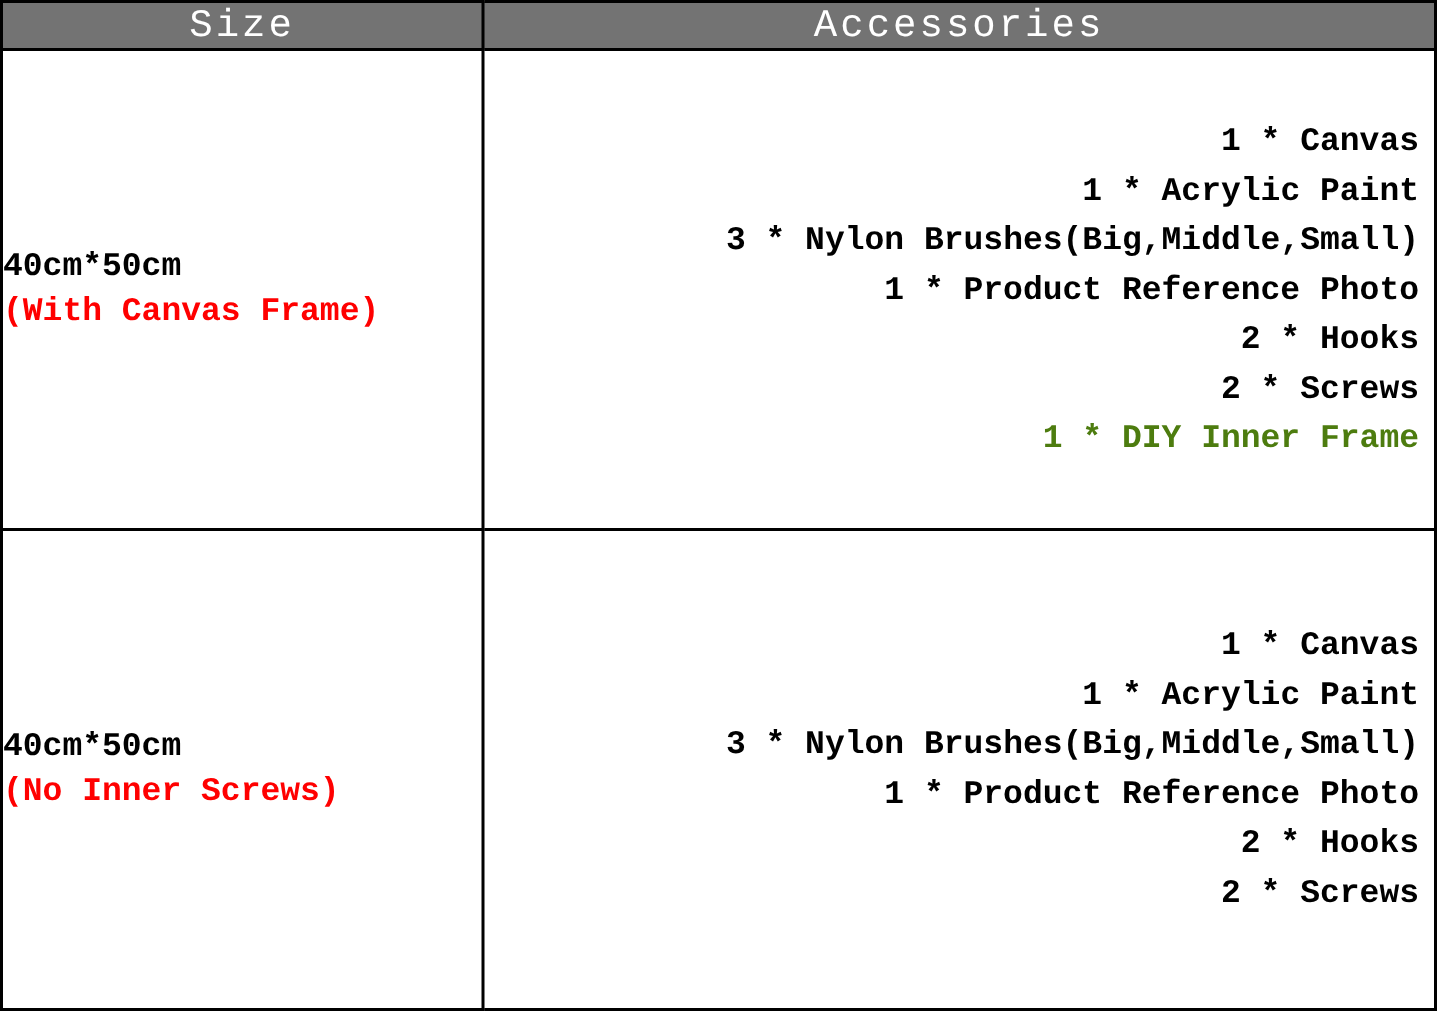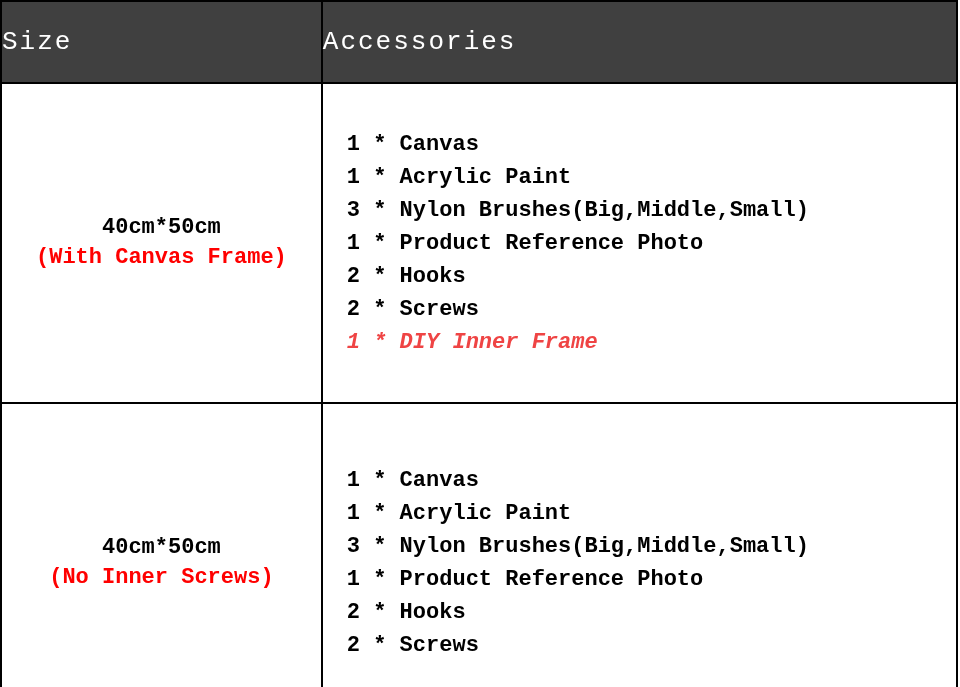--- a/index.html
+++ b/index.html
@@ -14,50 +14,49 @@
   .tbl {
     width: 958px;
     border-collapse: collapse;
     margin: 0;
   }
   .tbl th, .tbl td {
     border: 2px solid #000;
     vertical-align: middle;
   }
   .tbl th {
-    background: #404040;
+    background: #737373;
     color: #fff;
     font-family: "Courier New", Courier, monospace;
     font-weight: normal;
     font-size: 26px;
     letter-spacing: 2px;
-    padding: 25px 0;
-    text-align: left;
+    padding: 0 0;
+    text-align: center;
   }
   .col-size { width: 322px; }
   .col-acc  { width: 636px; }
   .size-cell {
-    text-align: center;
     font-size: 22px;
     line-height: 1.35;
     padding: 0;
     height: 320px;
   }
   .size-dim { color: #000; }
   .size-note { color: #ff0000; }
   .acc-cell {
-    text-align: left;
+    text-align: right;
     font-size: 22px;
     line-height: 1.5;
     padding: 30px 10px 30px 24px;
     color: #000;
     border-radius: 17px;
   }
   .acc-cell .line { white-space: nowrap; }
-  .acc-cell .hl { color: #ef4444; font-style: italic; }
+  .acc-cell .hl { color: #4d7c0f; }
 </style>
 </head>
 <body>
 
 <table class="tbl">
   <colgroup>
     <col class="col-size">
     <col class="col-acc">
   </colgroup>
   <thead>

